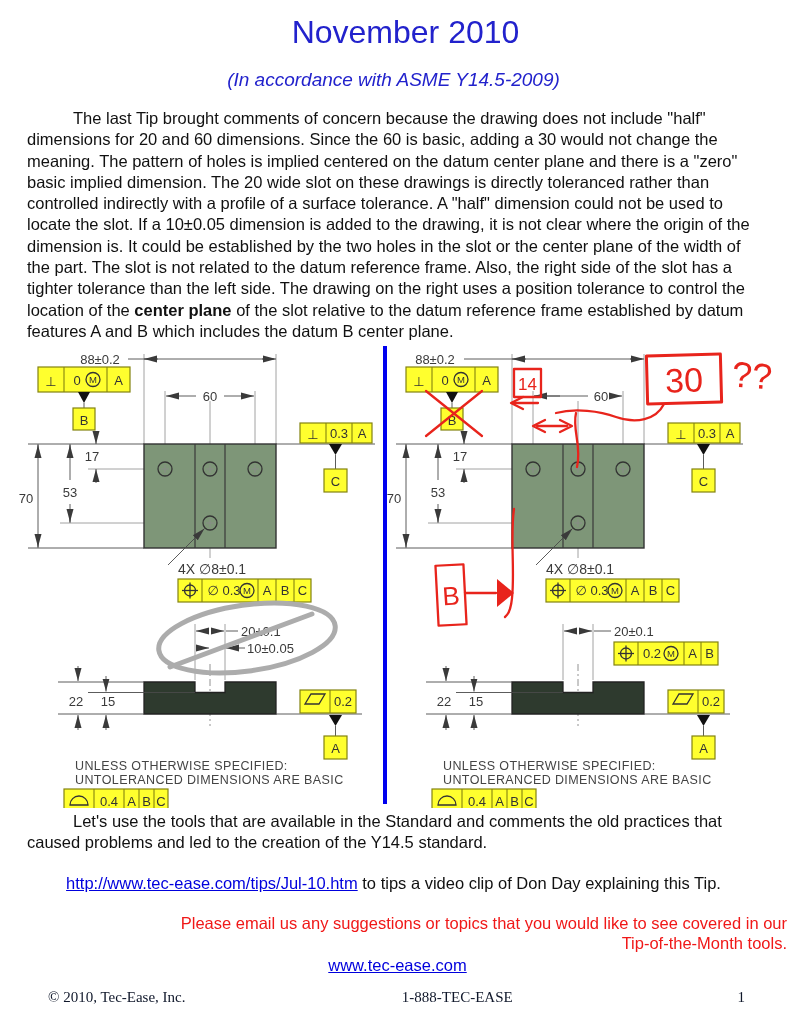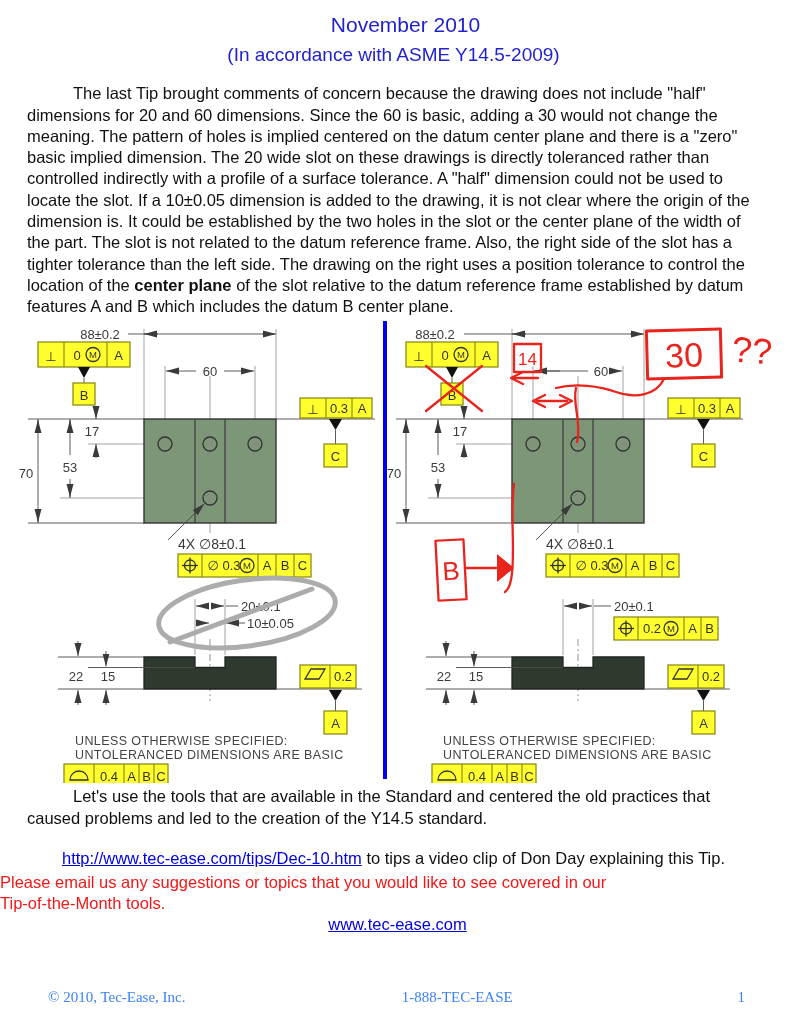--- a/index.html
+++ b/index.html
@@ -1,23 +1,23 @@
 <!DOCTYPE html>
 <html style="--title_blue: #2222CC; --link_blue: #0000DD; --text_red: #F01818; --annotation_red: #E8241C; --part_green: #7E9678; --part_dark: #2E3A2E; --fcf_yellow: #FFFF2E; --divider_blue: #0000EE;"><head>
 <meta charset="utf-8">
 <style>
   html,body { margin:0; padding:0; background:#fff; }
   body { width:787px; height:1024px; position:relative; overflow:hidden;
          font-family:"Liberation Sans", sans-serif; color:#111; }
 
   
   .hdr { text-align:center; padding-top:12px; }
-  .hdr .t1 { font-size:21px; color:var(--title_blue,#2222CC); line-height:1.25;padding-left:24px; }
+  .hdr .t1 { font-size:32px; color:var(--title_blue,#2222CC); line-height:1.25;padding-left:24px; }
   .hdr .t3 { font-size:23px; font-weight:bold; color:var(--title_blue,#2222CC); margin-top:2px; }
-  .hdr .t4 { font-size:19px; color:var(--title_blue,#2222CC); margin-top:6px; }
+  .hdr .t4 { font-size:19px; color:var(--title_blue,#2222CC); margin-top:17px;font-style:italic; }
 
   
   .para { margin:17px 19px 0 27px; font-size:16.5px; line-height:1.29; text-indent:46px; }
   .para b { font-weight:bold; }
   .closing { margin:3px 30px 0 27px; font-size:16.5px; line-height:1.29; text-indent:46px; }
 
   
   .drawwrap { position:relative; width:630px; height:462px; margin-top:4px; }
   svg text { font-family:"Liberation Sans", sans-serif; }
   .part { fill:var(--part_green,#7E9678); stroke:#333; stroke-width:1.4; }
@@ -41,27 +41,27 @@
         stroke-linecap:round; stroke-linejoin:round; }
   .rl3 { stroke:var(--annotation_red,#E8241C); stroke-width:3; fill:none;
         stroke-linecap:round; stroke-linejoin:round; }
   .rt { fill:var(--annotation_red,#E8241C); }
   .divider { position:absolute; left:383px; top:0; width:4px; height:458px;
              background:var(--divider_blue,#0000EE); }
 
   
   .linkline { text-align:center; margin-top:20px; font-size:16.5px; }
   a.blue { color:var(--link_blue,#0000DD); text-decoration:underline; }
-  .rednote { text-align:left; color:var(--text_red,#F01818); font-size:16.5px; line-height:1.25; margin-top:4px; }
+  .rednote { text-align:right; color:var(--text_red,#F01818); font-size:16.5px; line-height:1.25; margin-top:20px; }
   .siteline { text-align:center; font-size:16.5px; margin-top:2px;margin-left:8px; }
 
   
   .footer { position:absolute; left:0; right:0; bottom:18px; display:flex;
             padding:0 42px 0 48px; font-family:"Liberation Serif", serif;
-            font-size:15px; color:#3b82f6; }
+            font-size:15px; color:#0f172a; }
   .footer .c { flex:1; }
   .footer .m { flex:1; text-align:right; }
   .footer .p { flex:1; text-align:right; }
 </style>
 </head>
 <body>
 
 <div class="hdr">
   <div class="t1">November 2010</div>
   <div class="t4">(In accordance with ASME Y14.5-2009)</div>
@@ -499,23 +499,23 @@
         <polygon fill="var(--annotation_red,#E8241C)" points="497,233 497,261 514,247"></polygon>
         <path class="rl" d="M499,238 L510,247 L499,256"></path>
         <path class="rl" d="M514,163 C510,190 515,225 512,252 C511,262 509,268 505,271"></path>
       </g>
     </g>
   </g>
 </svg>
 <div class="divider"></div>
 </div>
 
-<div class="closing">Let's use the tools that are available in the Standard and centered the old practices that caused problems and led to the creation of the Y14.5 standard.</div>
-
-<div class="linkline"><a class="blue" href="#">http://www.tec-ease.com/tips/Dec-10.htm</a><span> to tips a video clip of Don Day explaining this Tip.</span></div>
+<div class="closing">Let's use the tools that are available in the Standard and comments the old practices that caused problems and led to the creation of the Y14.5 standard.</div>
+
+<div class="linkline"><a class="blue" href="#">http://www.tec-ease.com/tips/Jul-10.htm</a><span> to tips a video clip of Don Day explaining this Tip.</span></div>
 
 <div class="rednote">
   <div>Please email us any suggestions or topics that you would like to see covered in our</div>
   <div>Tip-of-the-Month tools.</div>
 </div>
 
 <div class="siteline"><a class="blue" href="#">www.tec-ease.com</a></div>
 
 <div class="footer">
   <span class="c">© 2010, Tec-Ease, Inc.</span>

